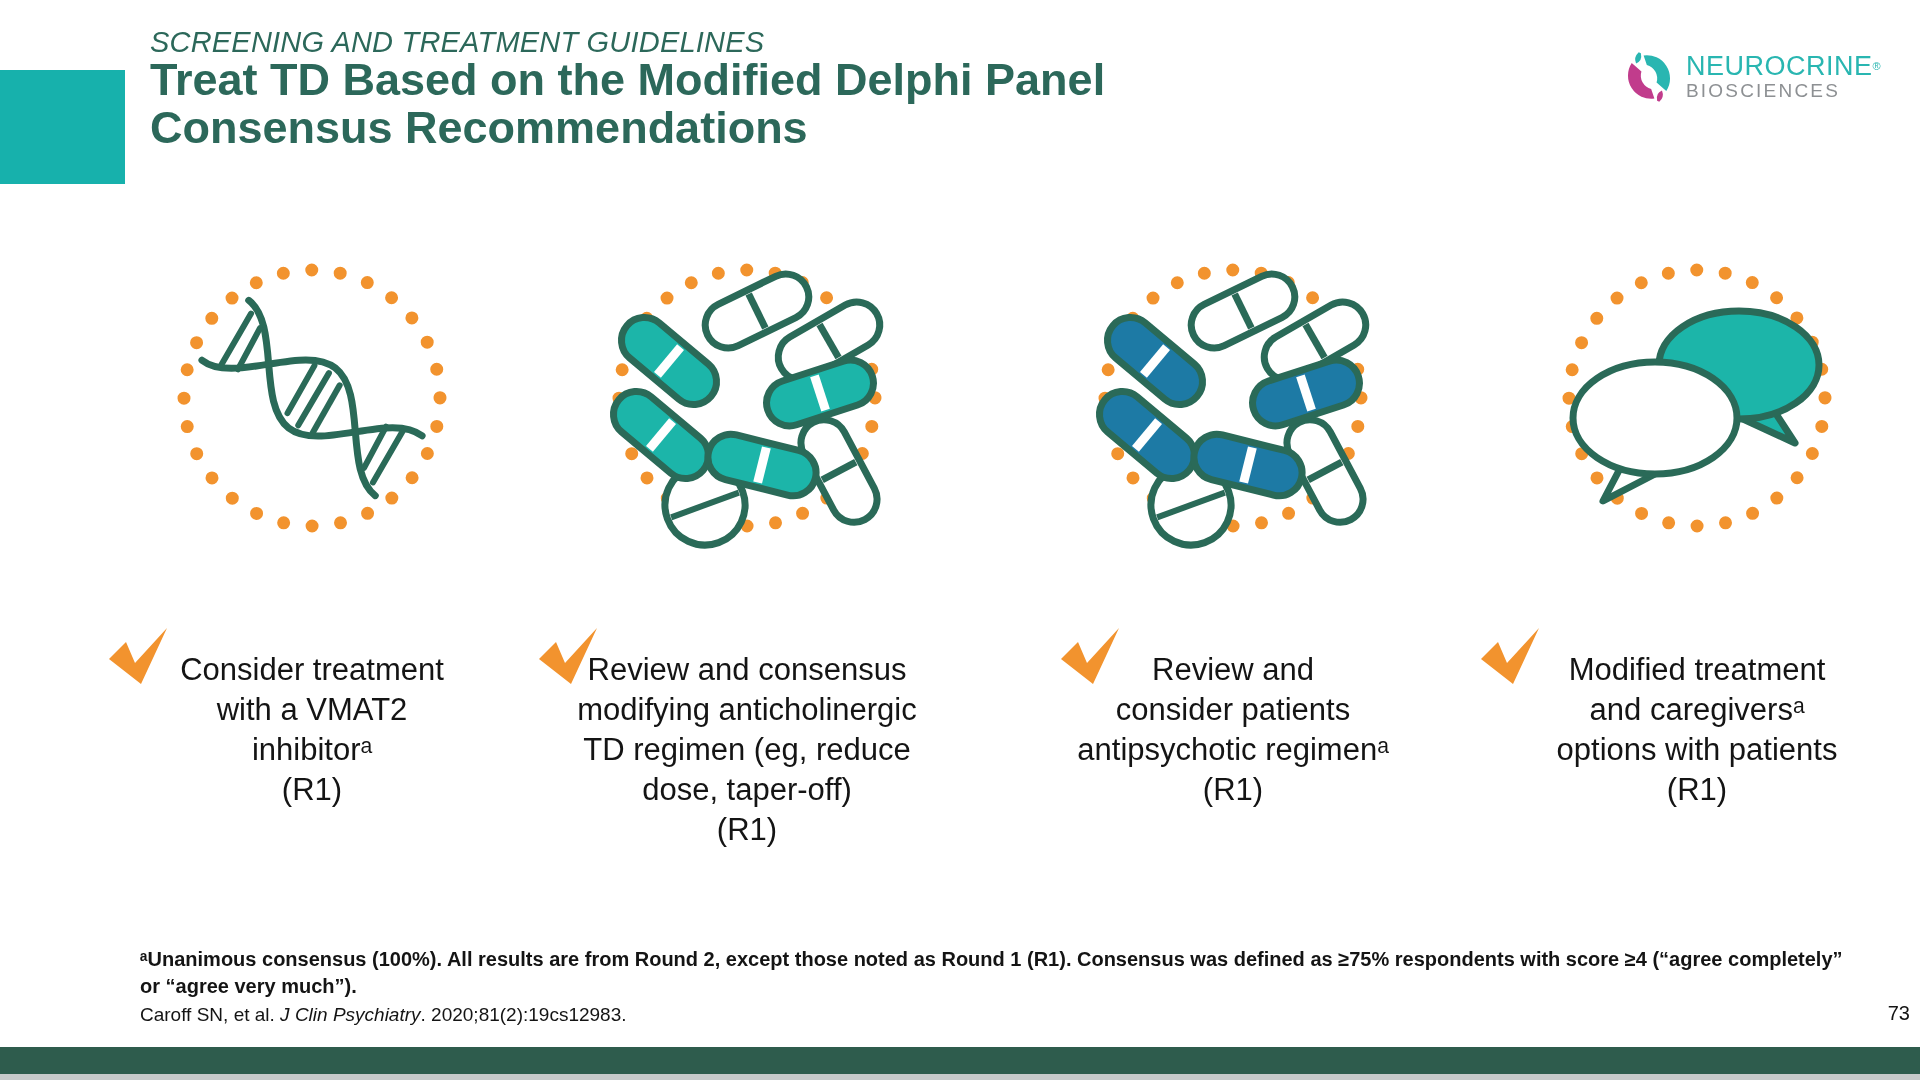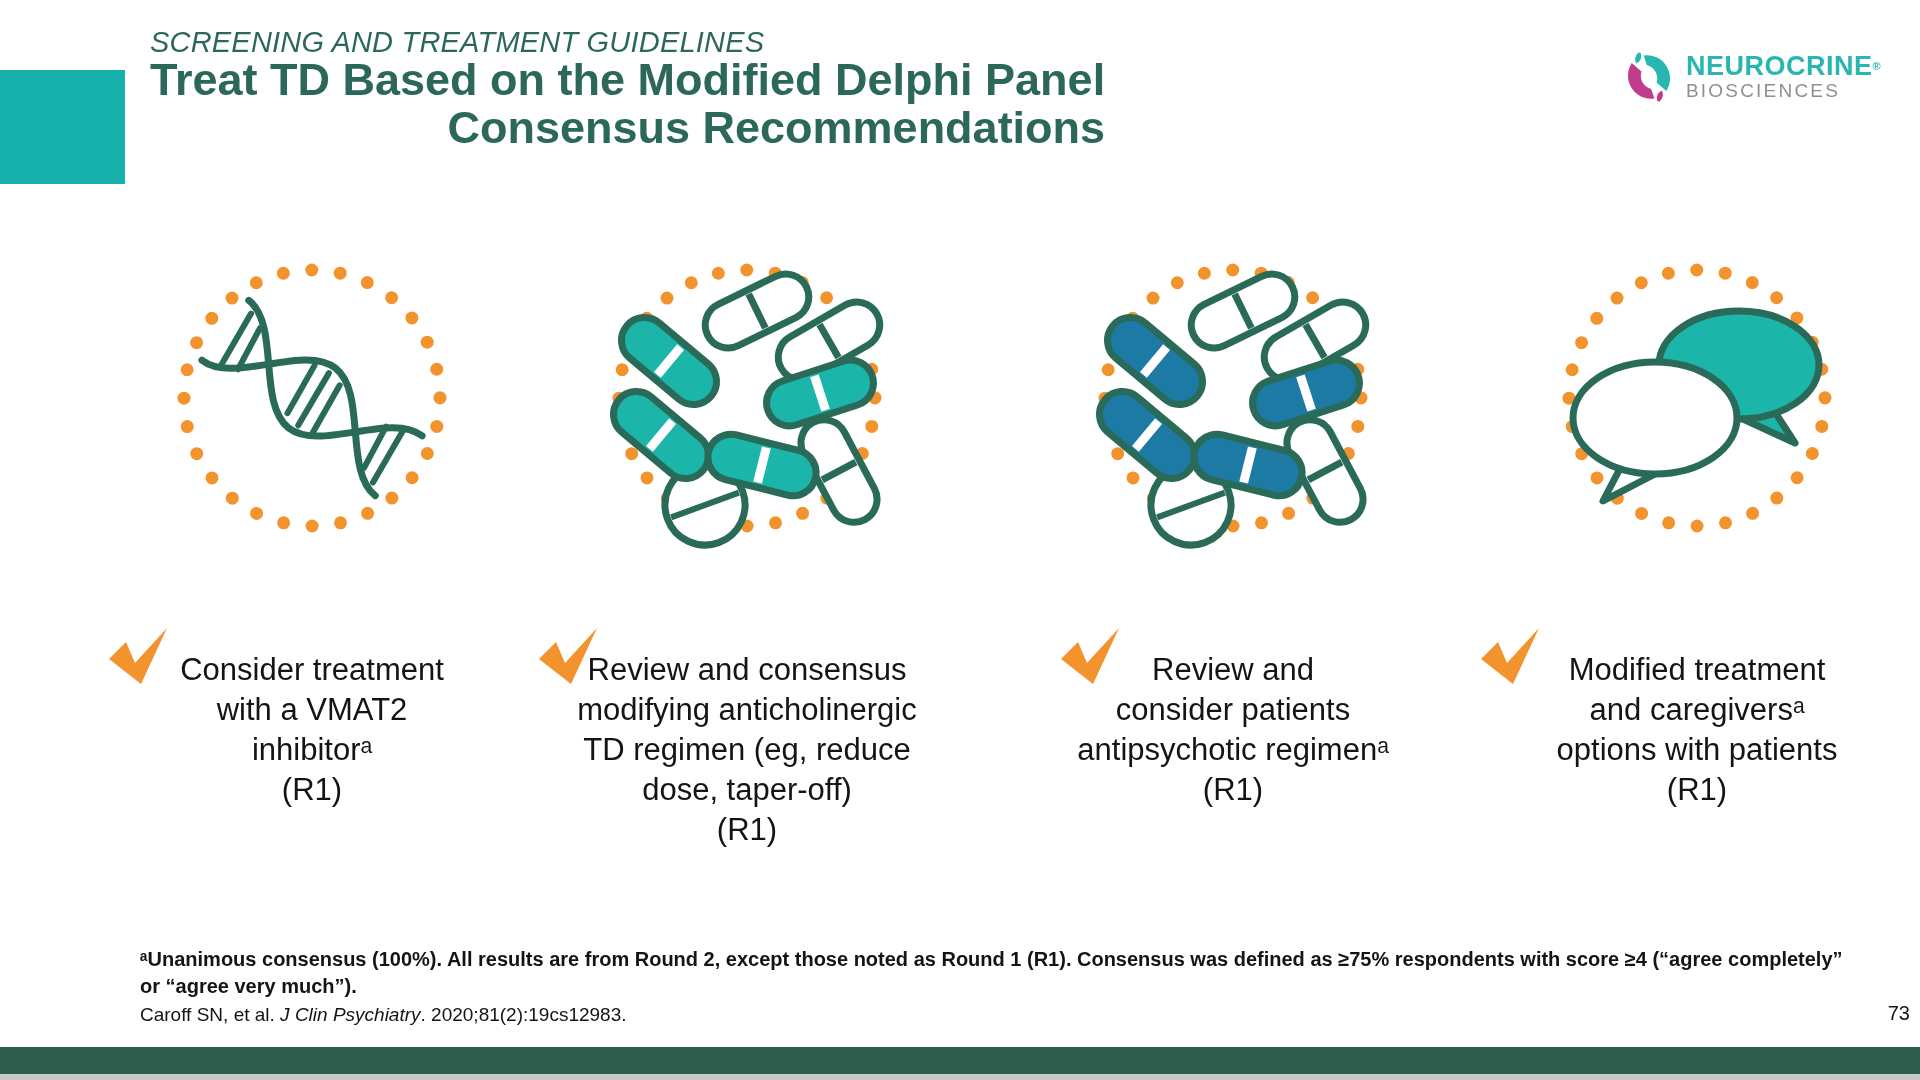--- a/index.html
+++ b/index.html
@@ -15,23 +15,23 @@
     --logo-gray:#8D9093;
     --text-black:#141414;
   }
   html,body{margin:0;padding:0;background:#e9e9e9;}
   .slide{
     position:relative;width:1920px;height:1080px;background:#ffffff;overflow:hidden;
     font-family:"Liberation Sans","DejaVu Sans",sans-serif;
   }
   .teal-square{position:absolute;left:0;top:70px;width:125px;height:114px;background:var(--teal);}
   .eyebrow{position:absolute;left:150px;top:26px;font-size:29px;color:var(--green);letter-spacing:0.2px;font-style:italic;}
-  .title{position:absolute;left:150px;top:56px;margin:0;font-size:45px;line-height:48px;font-weight:bold;color:var(--green);text-align:right;}
+  .title{position:absolute;left:150px;top:56px;margin:0;font-size:45px;line-height:48px;font-weight:bold;color:var(--green);}
   .logo{position:absolute;left:1622px;top:50px;display:flex;align-items:center;gap:10px;}
-  .logo-name{font-size:27px;font-weight:bold;color:var(--logo-teal);letter-spacing:0.5px;line-height:27px;}
+  .logo-name{font-size:27px;font-weight:normal;color:var(--logo-teal);letter-spacing:0.5px;line-height:27px;}
   .logo-name .reg{font-size:11px;vertical-align:top;}
   .logo-sub{font-size:19px;color:var(--logo-gray);letter-spacing:2.2px;line-height:22px;}
   .icon-box{position:absolute;top:233px;width:340px;height:330px;}
   .check{position:absolute;top:626px;width:62px;height:60px;}
   .card-text{position:absolute;top:650px;width:430px;text-align:center;font-size:31px;line-height:40px;color:var(--text-black);}
   .footnote{position:absolute;left:140px;top:946px;width:1720px;font-size:20px;line-height:27px;font-weight:bold;color:var(--text-black);}
   .citation{position:absolute;left:140px;top:1004px;font-size:19px;color:var(--text-black);}
   .citation .j{font-style:italic;}
   .page-number{position:absolute;left:1840px;top:1002px;width:70px;text-align:right;font-size:20px;color:var(--text-black);}
   .footer-bar{position:absolute;left:0;top:1047px;width:1920px;height:27px;background:var(--footer-green);}

